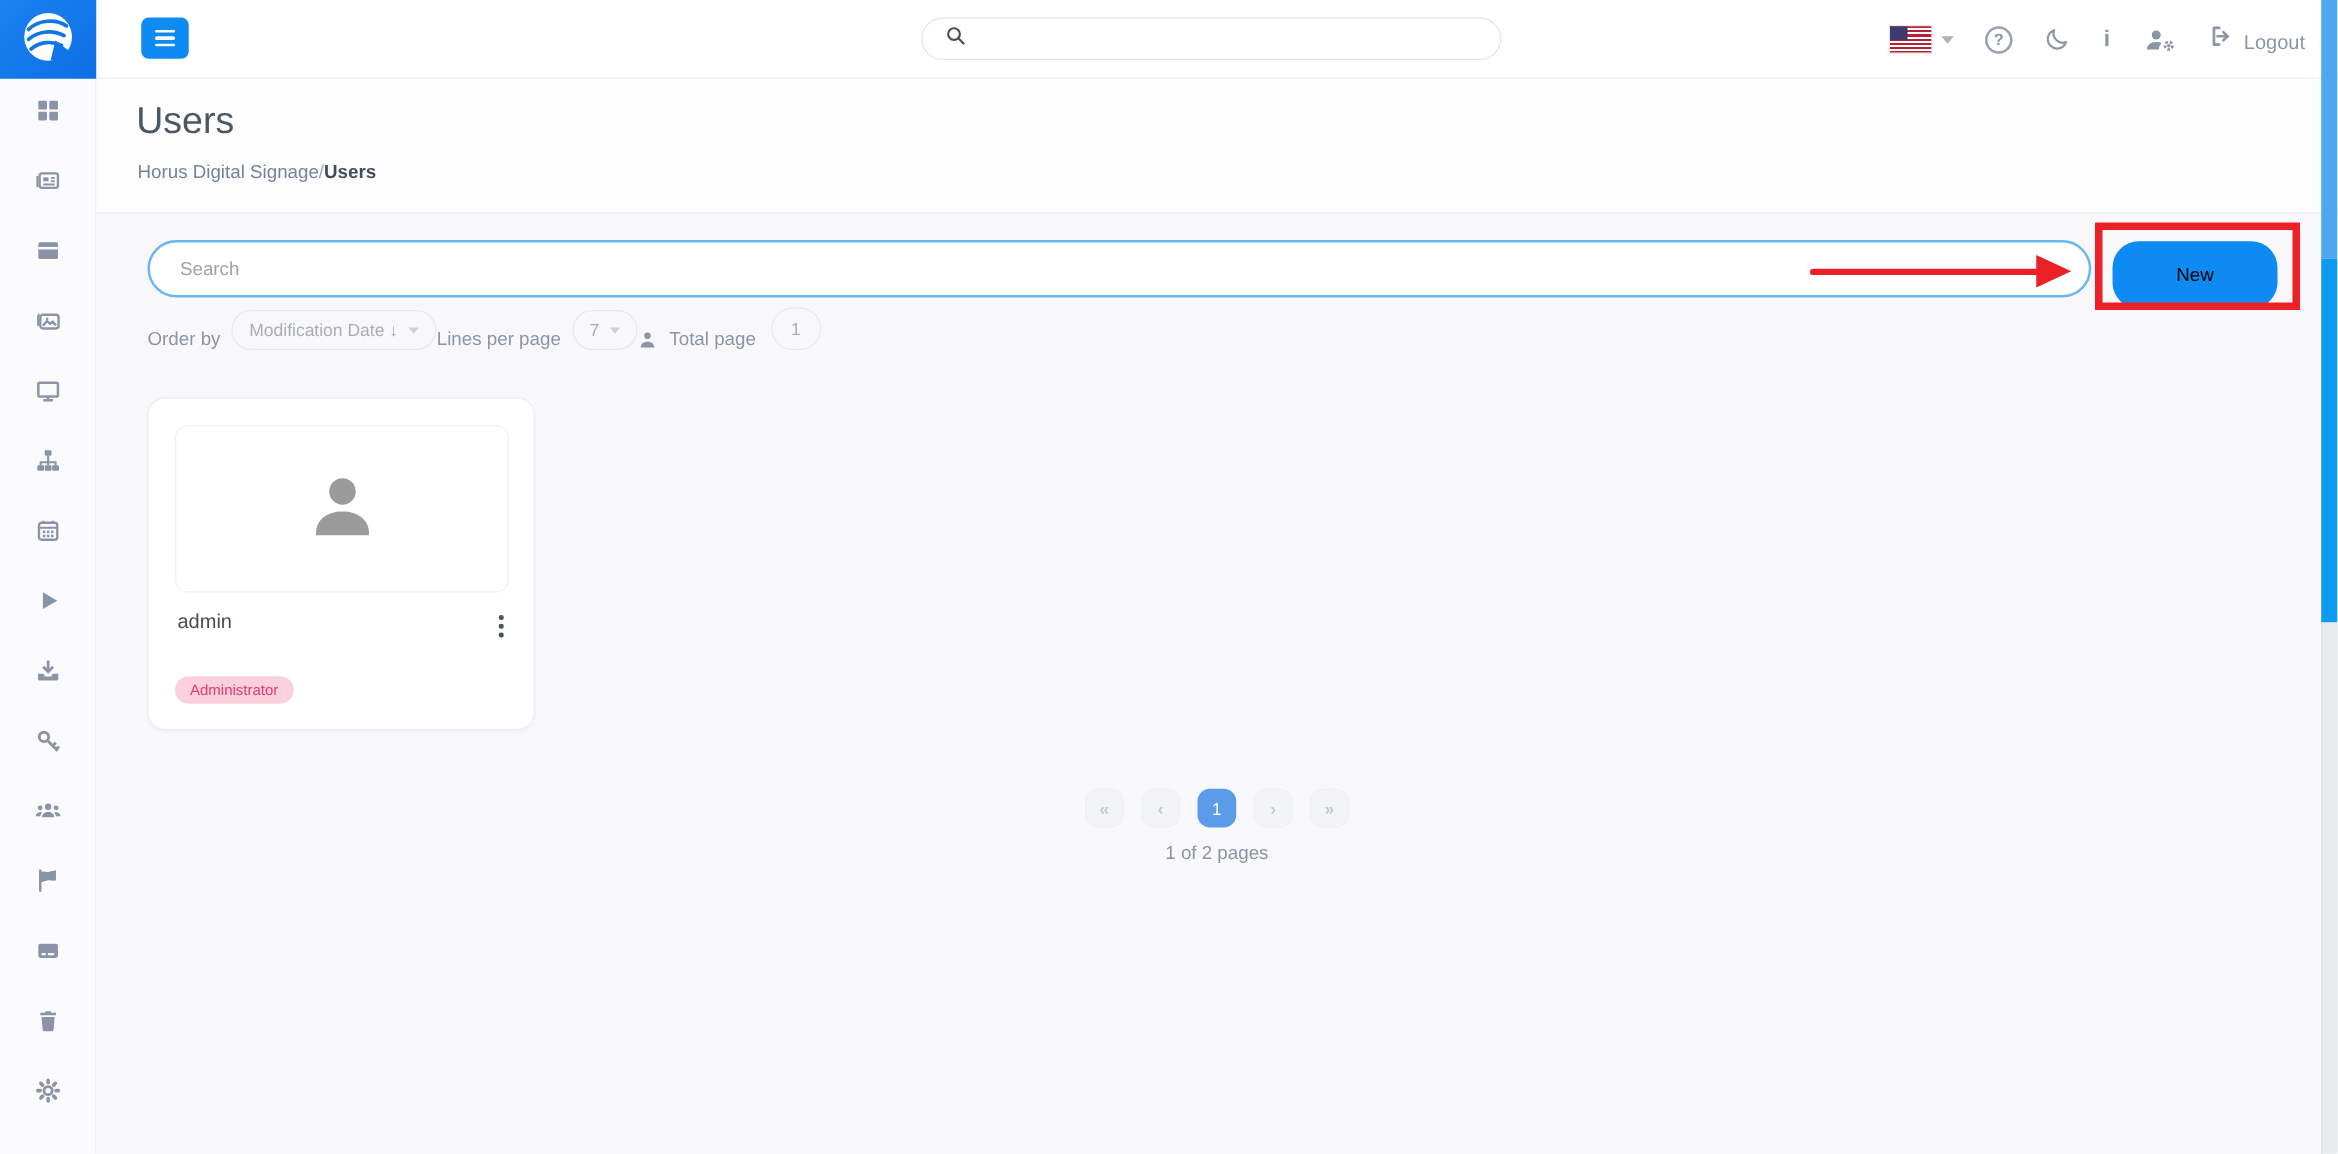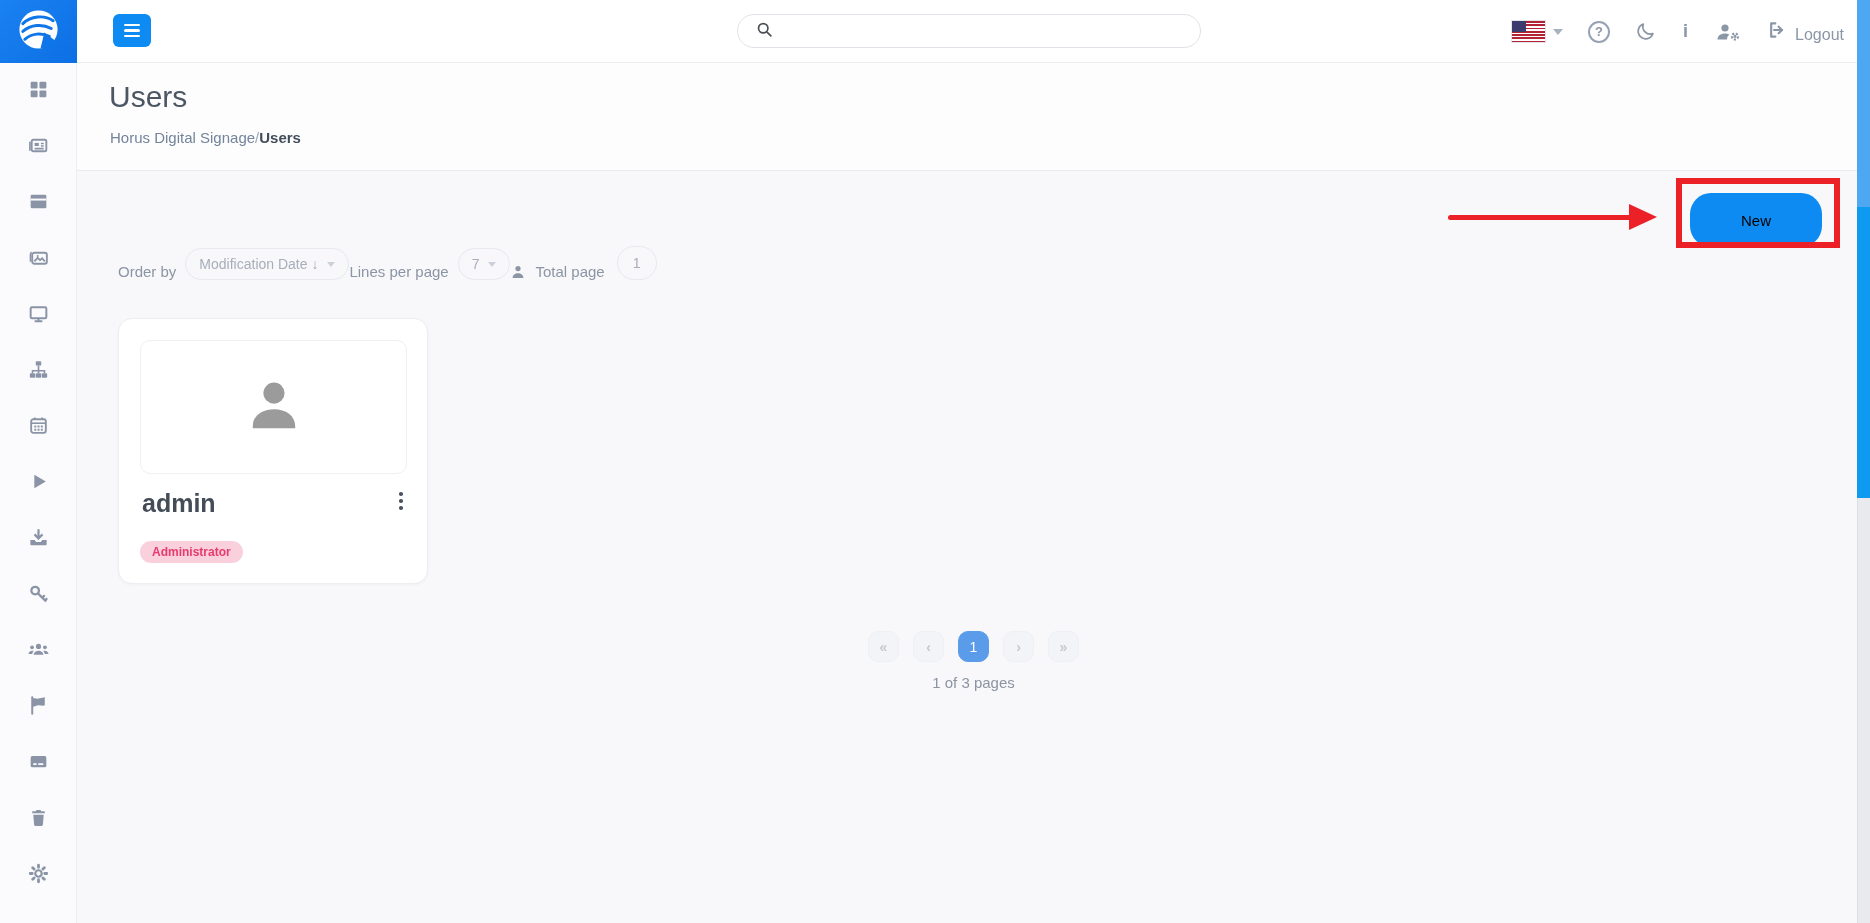--- a/index.html
+++ b/index.html
@@ -87,26 +87,26 @@
   .gap{}
   .person-ic{display:flex;margin-right:9px}
   .person-ic svg{width:16px;height:16px;fill:var(--muted)}
 
   
   .user-card{position:absolute;left:41px;top:147px;width:310px;height:266px;background:#fff;
              border:1px solid #eceef2;border-radius:14px;box-shadow:0 1px 3px rgba(40,50,60,.04);cursor:pointer}
   .avatar-box{position:absolute;left:21px;top:21px;width:267px;height:134px;border:1px solid #eef0f4;
               border-radius:10px;display:flex;align-items:center;justify-content:center}
   .avatar-box svg{width:62px;height:62px;fill:#9b9b9b}
-  .user-name{position:absolute;left:23px;top:170px;font-size:25px;color:#444d57;font-weight:700}
+  .user-name{position:absolute;left:23px;top:170px;font-size:16px;color:#444d57;font-weight:400}
   .kebab{position:absolute;right:18px;top:170px;display:flex;flex-direction:column;gap:3.5px;
          padding:3px 6px;cursor:pointer}
   .kebab i{width:3.6px;height:3.6px;border-radius:50%;background:#4b545e}
   .role-badge{position:absolute;left:21px;top:222px;height:22px;padding:0 12px;border-radius:12px;
-              background:var(--badge-bg);color:var(--badge-text);font-size:12px;font-weight:700;
+              background:var(--badge-bg);color:var(--badge-text);font-size:12px;font-weight:400;
               display:flex;align-items:center}
 
   
   .pagination{position:absolute;left:0;top:460px;width:100%;display:flex;justify-content:center;gap:14px}
   .pg-btn{width:31px;height:31px;border-radius:10px;background:#f3f4f7;border:1px solid #eef0f3;
           color:#c3c9d2;font-size:14px;font-weight:700;display:flex;align-items:center;
           justify-content:center;cursor:pointer}
   .pg-btn.active{background:var(--active);border-color:var(--active);color:#fff;font-weight:400;font-size:14px}
   .pg-info{position:absolute;left:0;top:503px;width:100%;text-align:center;font-size:15px;color:#8b94a1}
 
@@ -308,20 +308,21 @@
   <div class="page-title">Users</div>
   <div class="breadcrumb">
     <span class="parent">Horus Digital Signage</span>
     <span class="sep">/</span>
     <span class="current">Users</span>
   </div>
 </div>
 
 <div class="content">
 
+  <input class="search-input" placeholder="Search" style="">
 
   <button class="new-btn">New</button>
 
   <div class="ann-arrow">
     <div class="shaft"></div>
       <div class="head"></div>
   </div>
   <div class="ann-box"></div>
 
   <div class="filters">
@@ -361,20 +362,20 @@
     <div class="role-badge">Administrator</div>
   </div>
 
   <div class="pagination">
     <div class="pg-btn">«</div>
     <div class="pg-btn">‹</div>
     <div class="pg-btn active">1</div>
     <div class="pg-btn">›</div>
     <div class="pg-btn">»</div>
   </div>
-  <div class="pg-info">1 of 3 pages</div>
+  <div class="pg-info">1 of 2 pages</div>
 </div>
 
 <div class="scrollbar">
   <div class="s1"></div>
   <div class="s2"></div>
   <div class="s3"></div>
 </div>
 
 </body></html>

